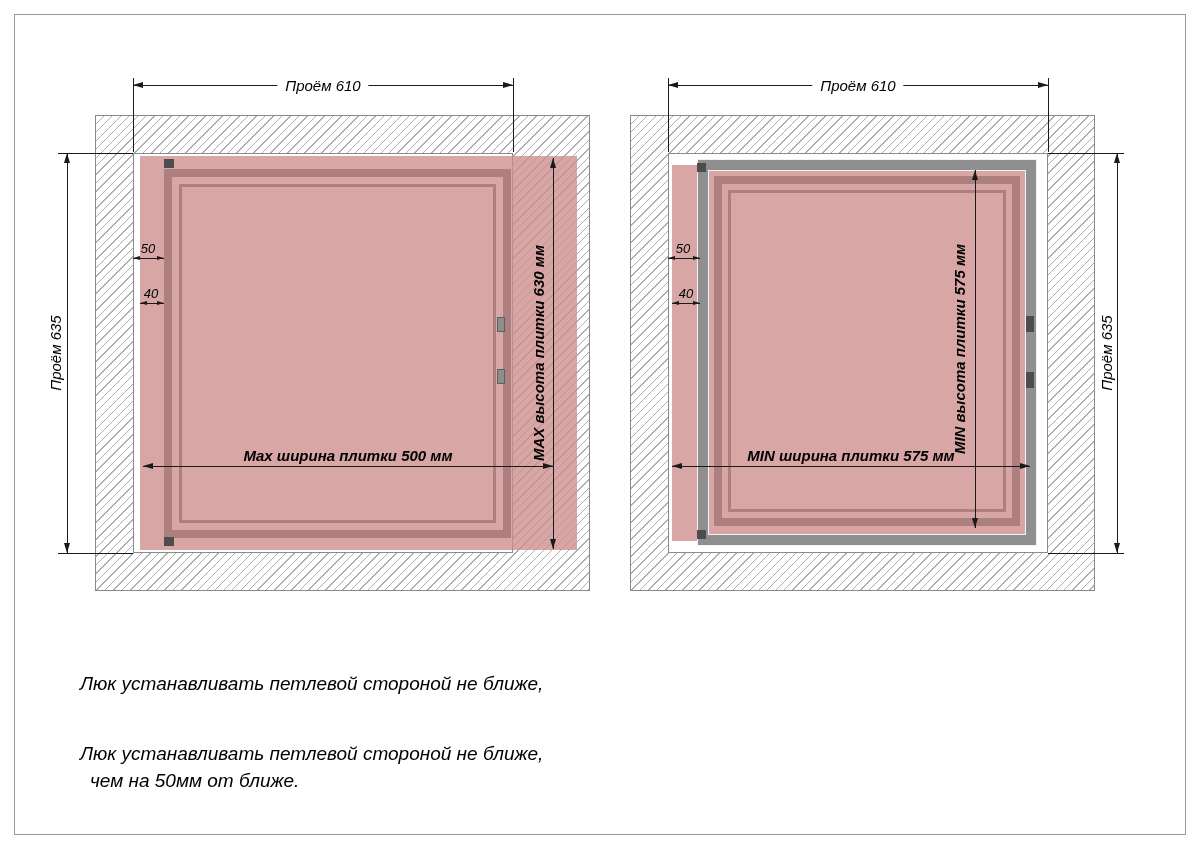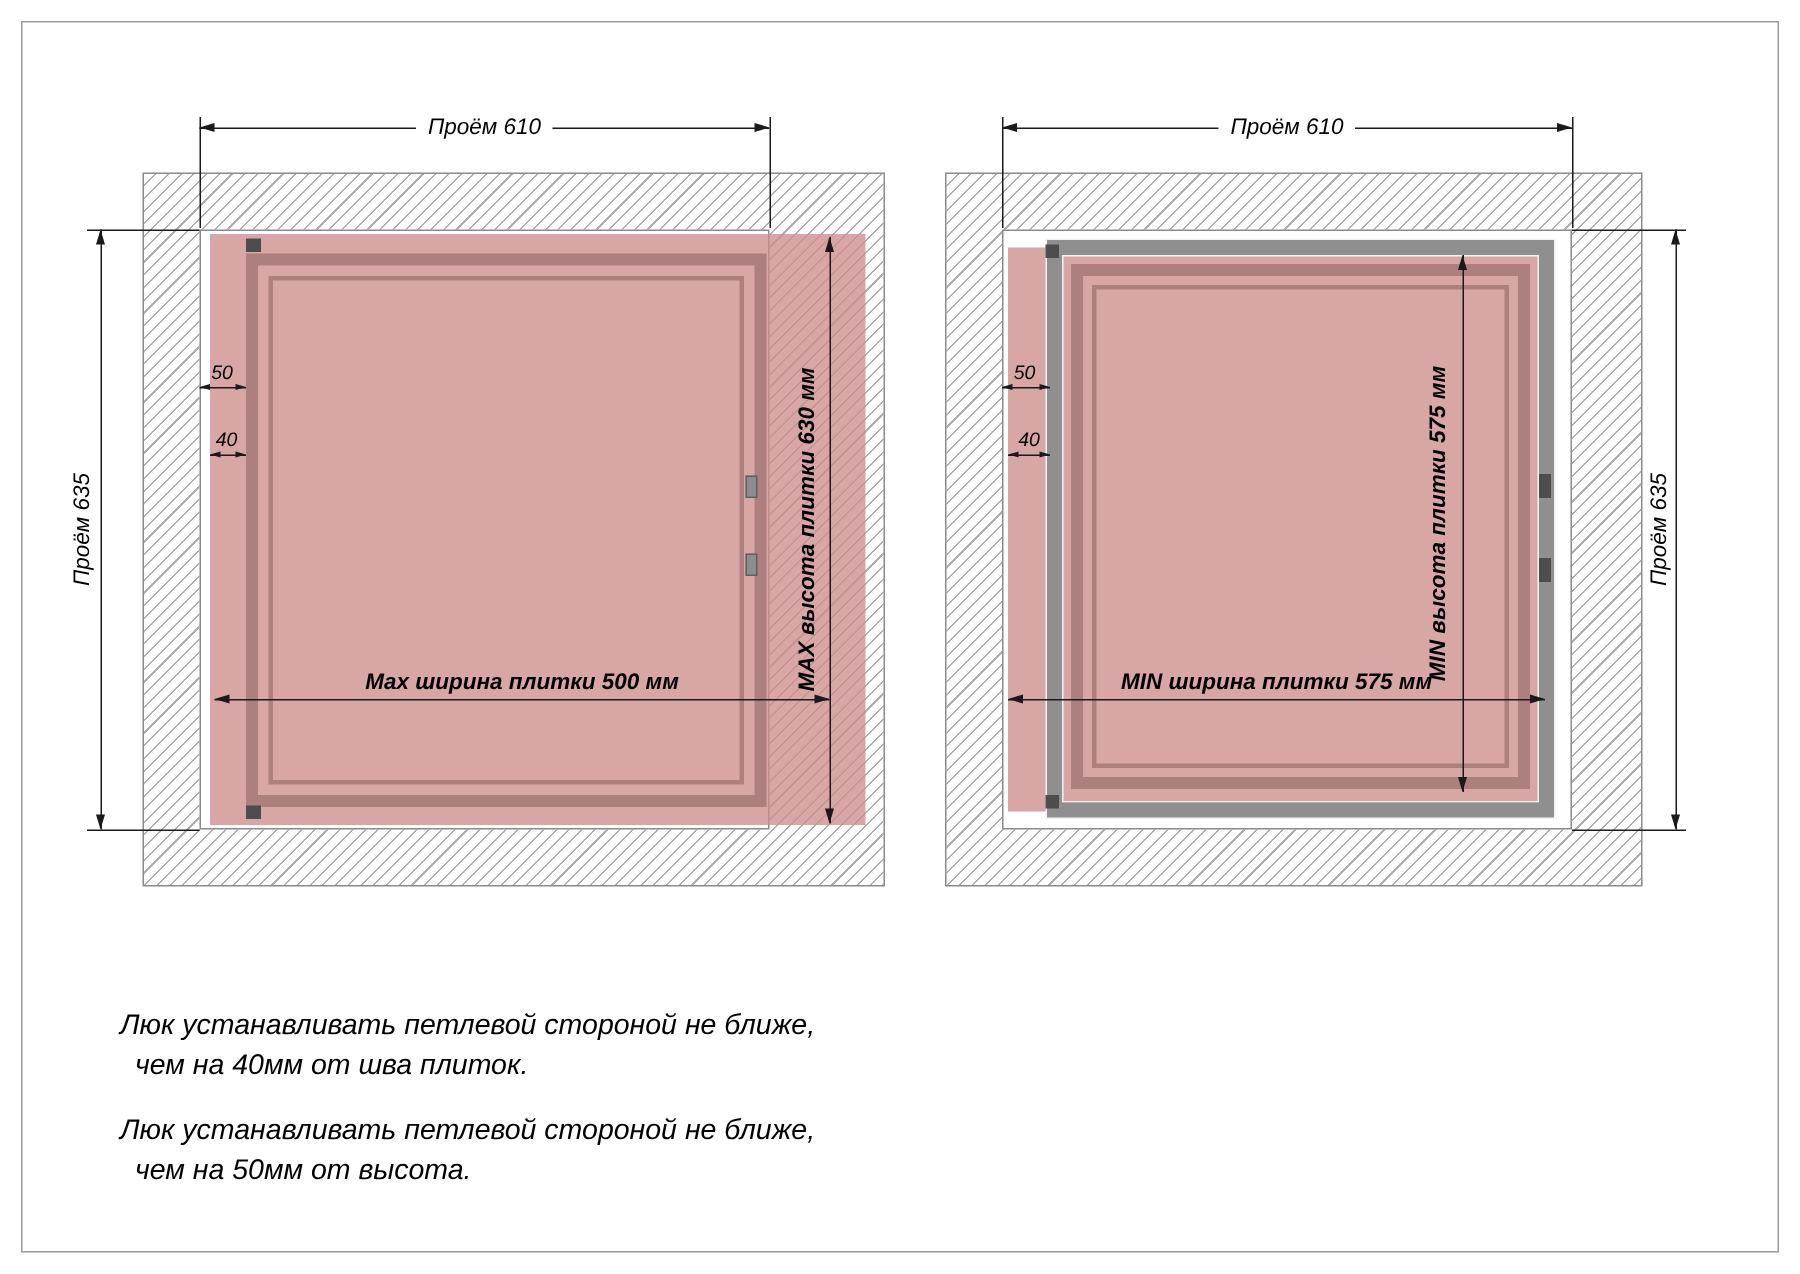--- a/index.html
+++ b/index.html
@@ -129,16 +129,15 @@
   <div class="arr aL" style="left:672px;top:463px;"></div>
   <div class="arr aR" style="left:1020px;top:463px;"></div>
   <div class="lbl b" style="left:851px;top:455px;">MIN ширина плитки 575 мм</div>
 
   <div class="v" style="left:975px;top:170px;height:358px;"></div>
   <div class="arr aU" style="left:972px;top:170px;"></div>
   <div class="arr aD" style="left:972px;top:518px;"></div>
   <div class="lbl b rot" style="left:959px;top:349px;">MIN высота плитки 575 мм</div>
 
   <div class="note" style="left:80px;top:672px;">Люк устанавливать петлевой стороной не ближе,</div>
-  <div class="note" style="left:90px;top:699px;">чем на 40мм от шва плиток.</div>
   <div class="note" style="left:80px;top:742px;">Люк устанавливать петлевой стороной не ближе,</div>
-  <div class="note" style="left:90px;top:769px;">чем на 50мм от высота.</div>
+  <div class="note" style="left:90px;top:769px;">чем на 50мм от ближе.</div>
 </div>
 
 </body></html>

